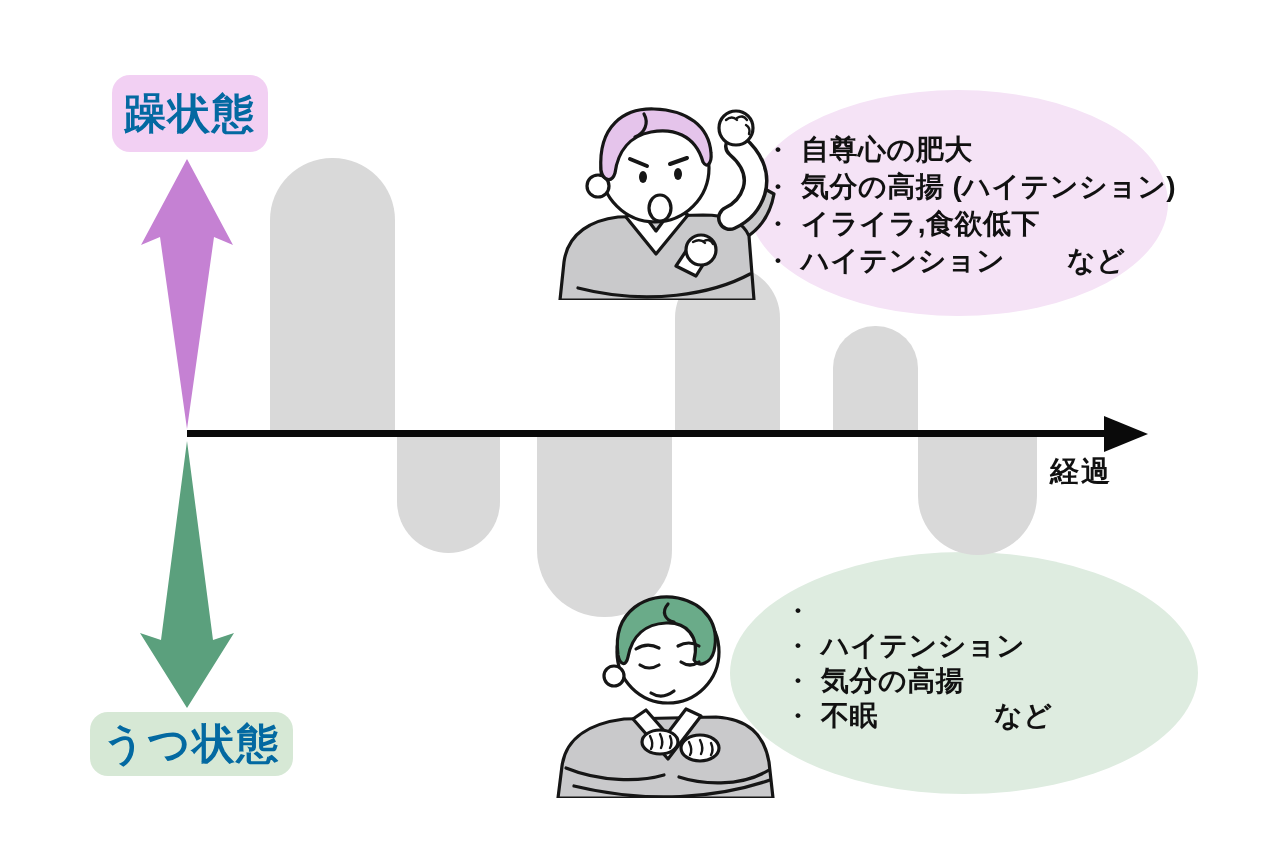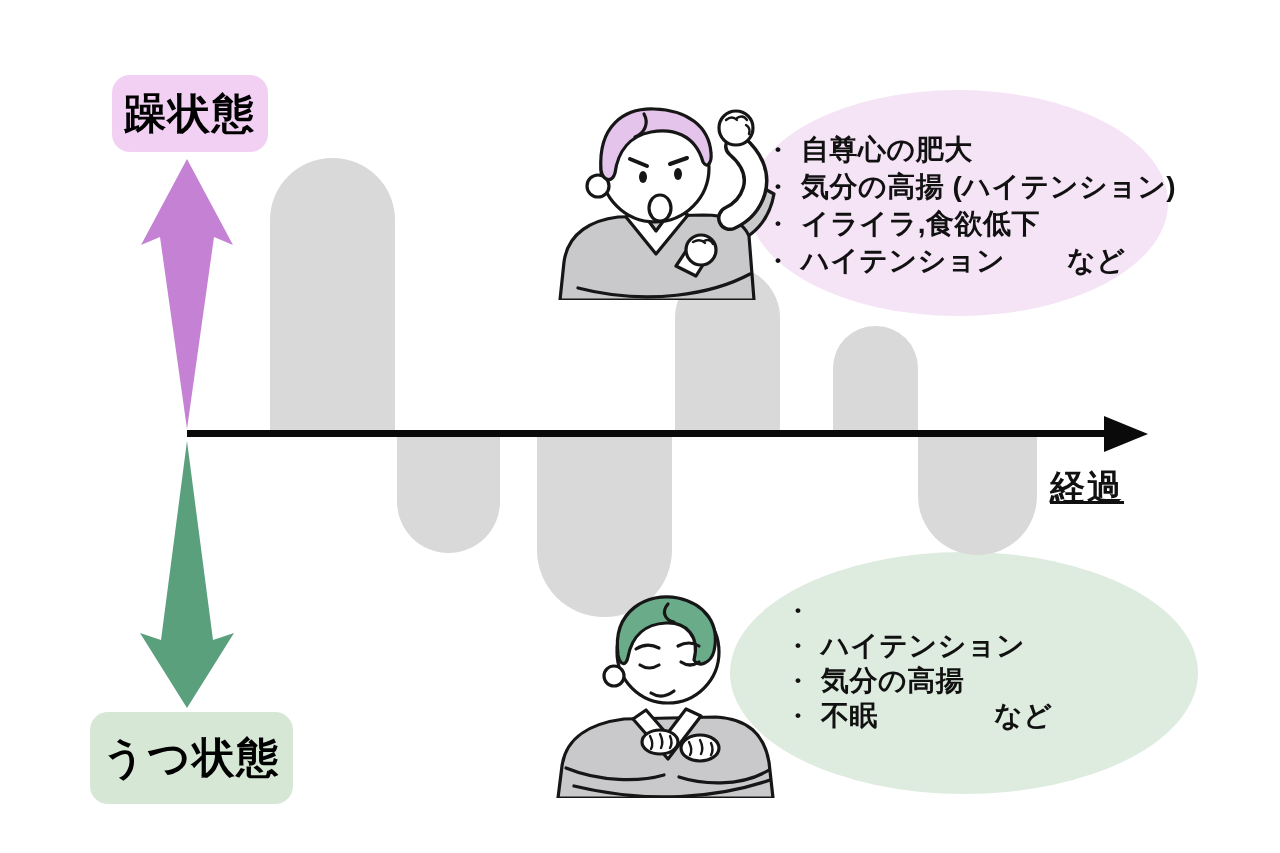--- a/index.html
+++ b/index.html
@@ -4,32 +4,32 @@
 <style>
   html,body{margin:0;padding:0;background:#fff;}
   #canvas{
     position:relative;width:1280px;height:853px;background:#ffffff;overflow:hidden;
     font-family:"Liberation Sans","DejaVu Sans",sans-serif;font-weight:700;color:#111;
   }
   .abs{position:absolute;}
   
   .state-label{
     display:flex;align-items:center;justify-content:center;
-    font-size:42px;letter-spacing:2px;border-radius:18px;color:#000000;z-index:6;
+    font-size:42px;letter-spacing:2px;border-radius:18px;color:#0369a1;z-index:6;
   }
   .mania-label-box{left:112px;top:75px;width:156px;height:77px;background:#f2d0f3;}
-  .depression-label-box{left:90px;top:712px;width:203px;height:92px;background:#d6e8d5;}
+  .depression-label-box{left:90px;top:712px;width:203px;height:64px;background:#d6e8d5;}
   
   .arrows-svg{left:118px;top:150px;width:140px;height:570px;z-index:3;}
   
   .axis-line{left:187px;top:430px;width:921px;height:7px;background:#0a0a0a;z-index:3;}
   .axis-head{left:1104px;top:416px;width:0;height:0;z-index:3;
     border-top:18px solid transparent;border-bottom:18px solid transparent;
     border-left:44px solid #0a0a0a;}
-  .axis-label{left:1050px;top:464px;font-size:35px;letter-spacing:2px;z-index:3;text-decoration:underline;}
+  .axis-label{left:1050px;top:452px;font-size:29px;letter-spacing:2px;z-index:3;}
   
   .bar{background:#d9d9d9;z-index:2;}
   .bar1{left:270px;top:158px;width:125px;height:276px;border-radius:62px 62px 0 0;}
   .bar2{left:397px;top:434px;width:103px;height:119px;border-radius:0 0 52px 52px;}
   .bar3{left:537px;top:434px;width:135px;height:183px;border-radius:0 0 67px 67px;}
   .bar4{left:675px;top:266px;width:105px;height:168px;border-radius:52px 52px 0 0;}
   .bar5{left:833px;top:326px;width:85px;height:108px;border-radius:42px 42px 0 0;}
   .bar6{left:918px;top:434px;width:119px;height:121px;border-radius:0 0 59px 59px;}
   
   .bubble{border-radius:50%;z-index:1;}

